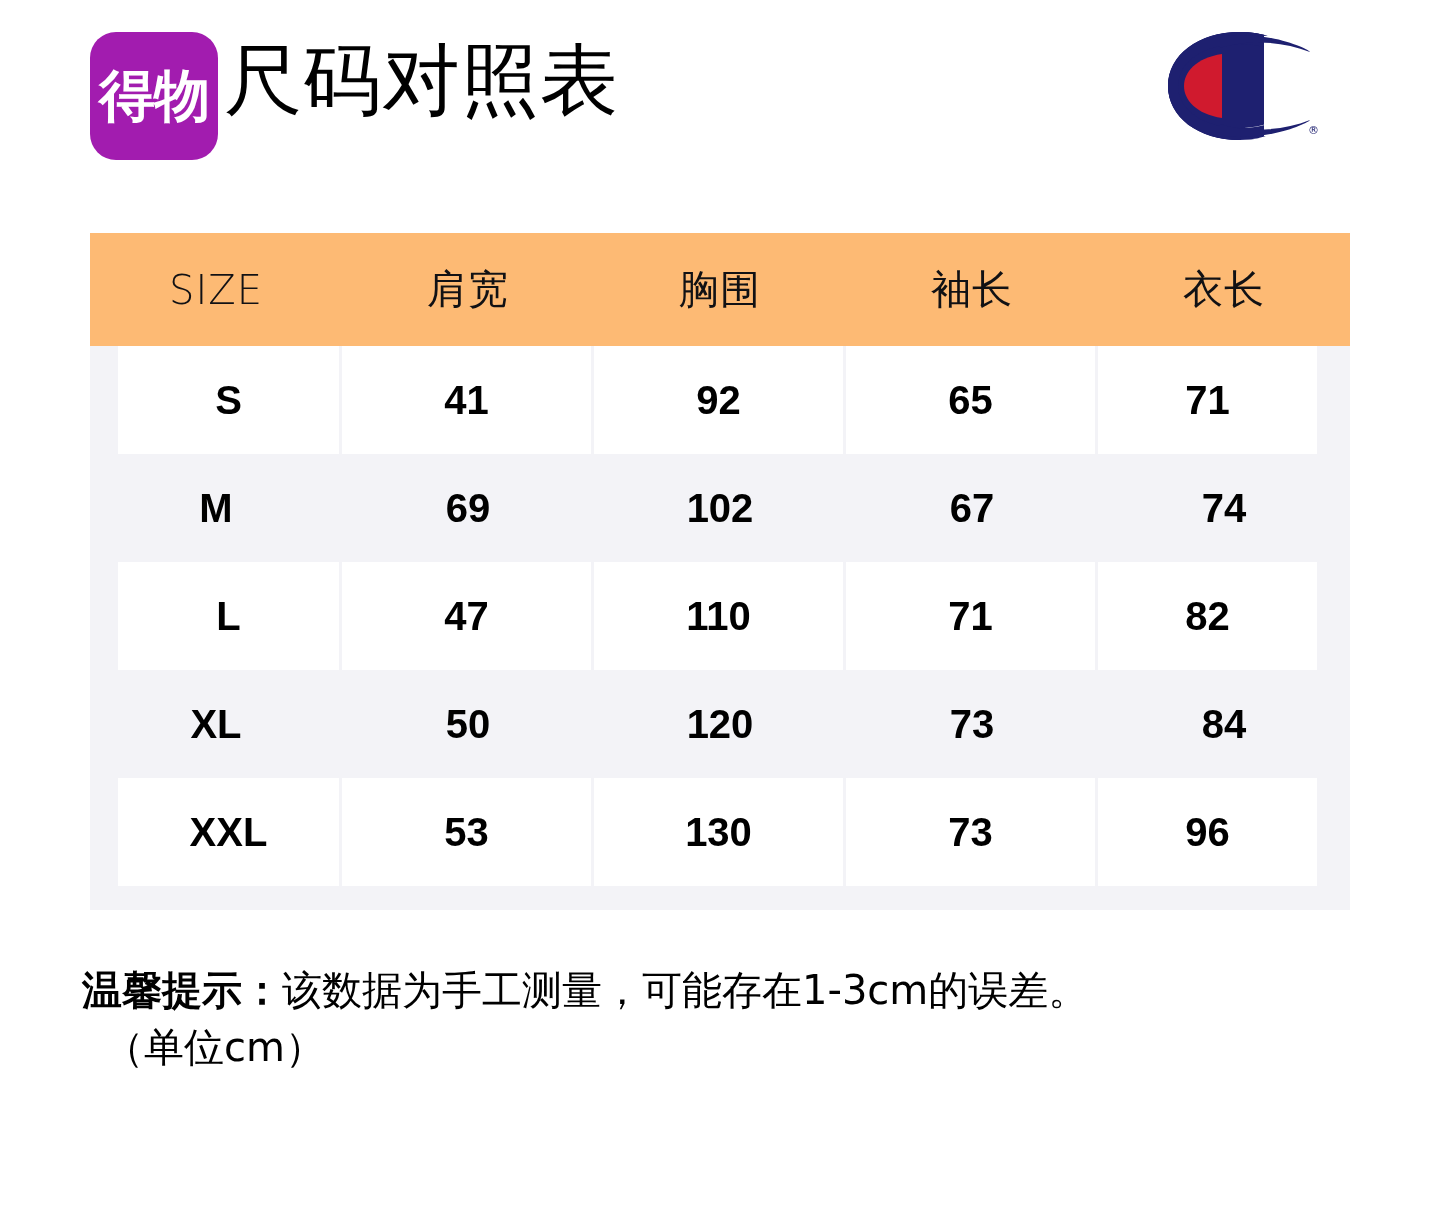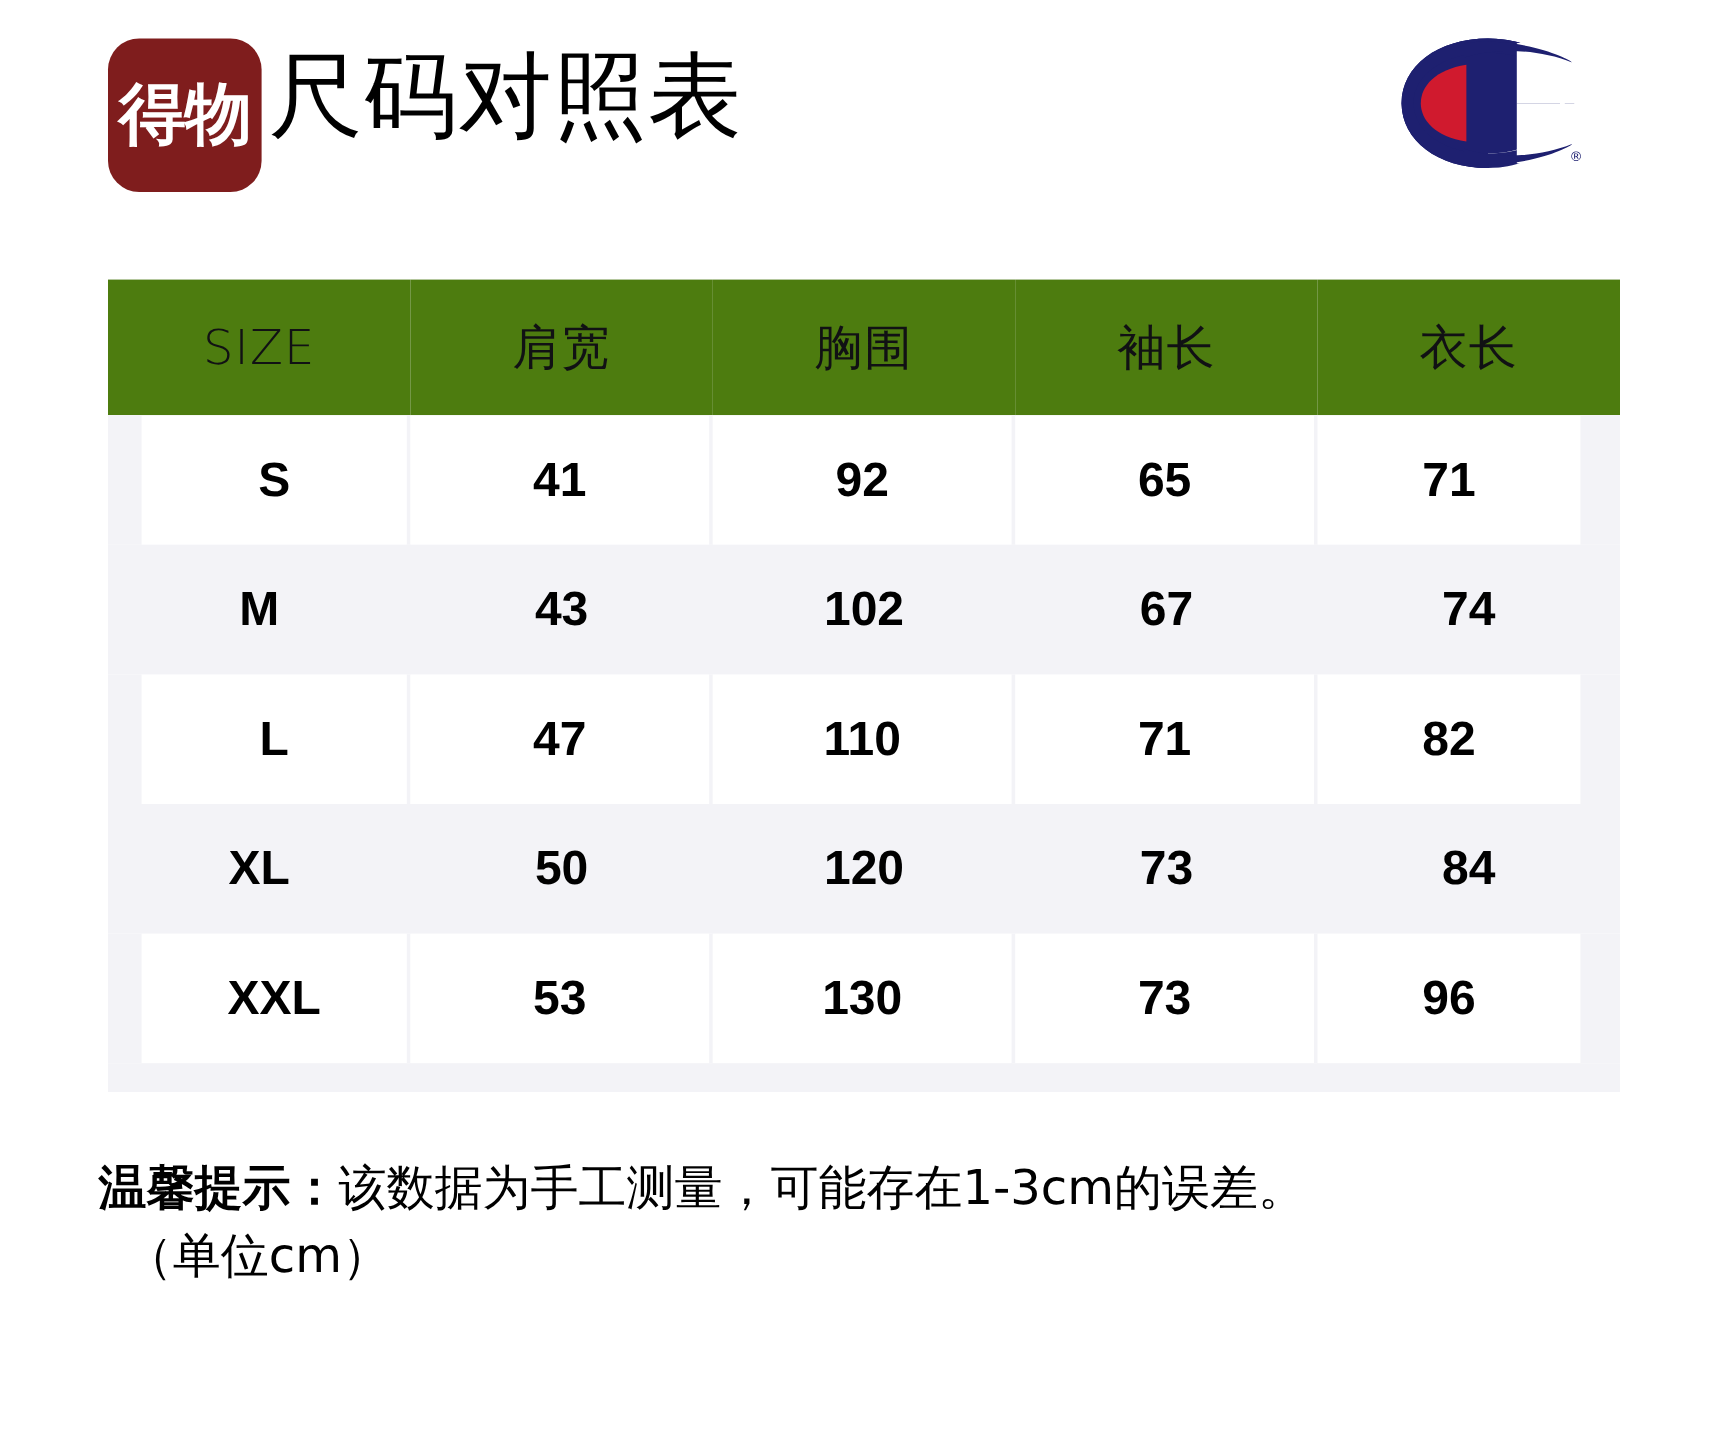--- a/index.html
+++ b/index.html
@@ -23,21 +23,21 @@
     top: 0;
     width: 1440px;
     height: 200px;
   }
   .brand-badge {
     position: absolute;
     left: 90px;
     top: 32px;
     width: 128px;
     height: 128px;
-    background: #7f1d1d;
+    background: #a21caf;
     border-radius: 26px;
     display: flex;
     align-items: center;
     justify-content: center;
   }
   .brand-badge-text {
     color: #ffffff;
     font-size: 56px;
     font-weight: 700;
     letter-spacing: -1px;
@@ -85,21 +85,21 @@
     text-align: center;
     vertical-align: middle;
     padding: 0;
   }
   
   .size-table thead th {
     height: 113px;
     font-size: 40px;
     font-weight: 300;
     color: #111114;
-    background: #4d7c0f;
+    background: #fdba74;
     letter-spacing: 1px;
     font-family: "DejaVu Sans", "Liberation Sans", sans-serif;
   }
   
   .size-table tbody td {
     height: 108px;
     font-size: 40px;
     font-weight: 700;
     color: #000000;
     font-family: "Liberation Sans", "DejaVu Sans", sans-serif;
@@ -220,21 +220,21 @@
     <tbody>
       <tr class="row-light">
         <td>S</td>
         <td>41</td>
         <td>92</td>
         <td>65</td>
         <td>71</td>
       </tr>
       <tr class="row-shade">
         <td>M</td>
-        <td>43</td>
+        <td>69</td>
         <td>102</td>
         <td>67</td>
         <td>74</td>
       </tr>
       <tr class="row-light">
         <td>L</td>
         <td>47</td>
         <td>110</td>
         <td>71</td>
         <td>82</td>

